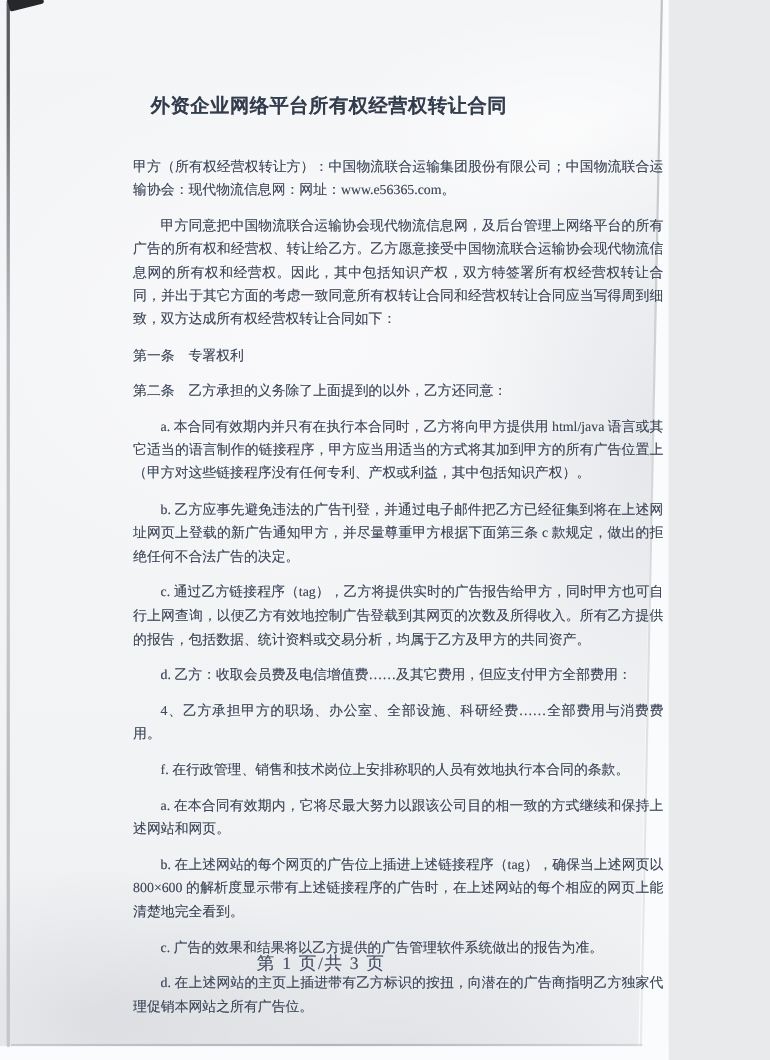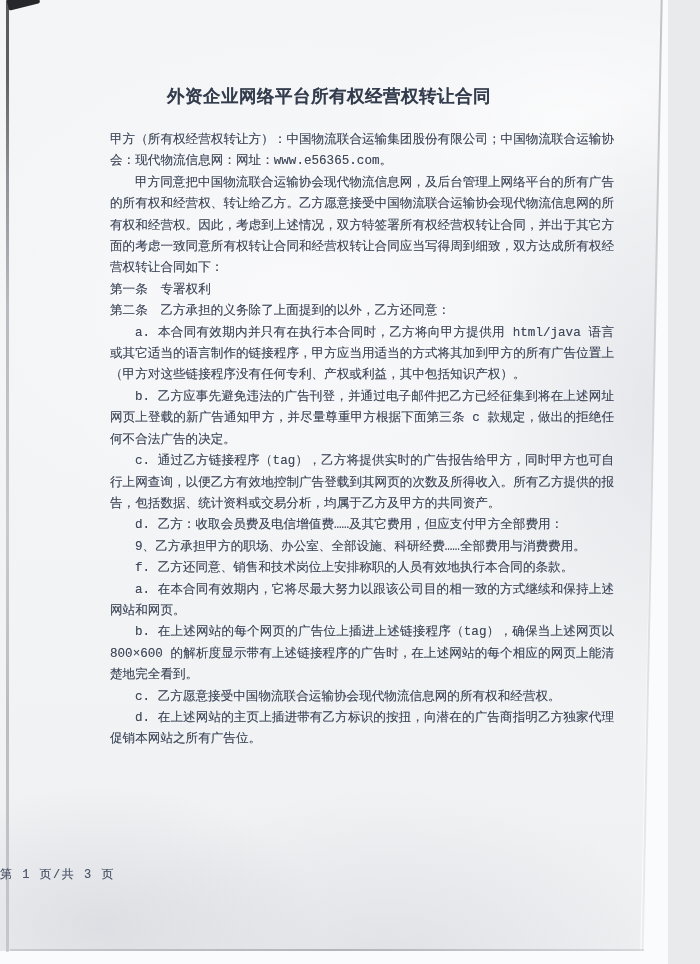--- a/index.html
+++ b/index.html
@@ -2,29 +2,28 @@
 <html><head>
 <meta charset="utf-8">
 <style>
   html,body{margin:0;padding:0;}
   body{
     width:700px;height:964px;
     background:#e9eaec;
     font-family:"Liberation Serif","DejaVu Serif",serif;
   }
   .scan{
-    position:relative;width:668px;height:964px;overflow:hidden;
+    position:relative;width:608px;height:964px;overflow:hidden;
     background:
       radial-gradient(ellipse 320px 200px at 15% 96%, rgba(205,208,214,0.55), transparent 70%),
       radial-gradient(ellipse 420px 240px at 58% 100%, rgba(208,211,217,0.5), transparent 72%),
       radial-gradient(ellipse 240px 420px at 99% 42%, rgba(212,214,219,0.45), transparent 75%),
       radial-gradient(ellipse 300px 160px at 85% 12%, rgba(255,255,255,0.6), transparent 70%),
       radial-gradient(ellipse 520px 380px at 45% 32%, rgba(250,250,252,0.85), transparent 75%),
       linear-gradient(180deg,#f4f5f7 0%,#f2f3f5 70%,#eff0f2 100%);
-    font-family: Liberation Mono, monospace;
   }
   
   .edge-left{
     position:absolute;left:6px;top:0;width:3px;height:952px;border-radius:2px;opacity:.75;
     background:linear-gradient(180deg,#232427 0%,#2e2f33 8%,#6a6d72 18%,#a3a6ab 32%,#b9bcc0 55%,#a8abaf 75%,#babdc1 100%);
   }
   .corner-mark{
     position:absolute;left:7px;top:-7px;width:32px;height:14px;background:#26272b;
     transform:rotate(-14deg);border-radius:2px;
   }
@@ -47,57 +46,57 @@
   
   .title{
     position:absolute;top:84px;left:90px;right:100px;margin:0;
     text-align:center;font-size:17.5px;font-weight:bold;letter-spacing:.5px;
     color:#333c4c;text-shadow:0 0 .6px rgba(51,60,76,.55);
   }
   .content{
     position:absolute;left:110px;top:130px;width:504px;
   }
   .content p{
-    margin:0;font-size:12.6px;line-height:21.4px;color:#414a5b;
+    margin:11px;font-size:12.6px;line-height:21.4px;color:#414a5b;
     text-align:justify;text-justify:inter-ideograph;
     text-shadow:0 0 .6px rgba(65,75,95,.5);
     word-break:break-all;
   }
   .content p.ind{text-indent:25px;}
   .footer{
-    position:absolute;top:866px;left:0;right:24px;text-align:left;
-    font-size:12px;letter-spacing:1.5px;color:#4a5468;
+    position:absolute;top:866px;left:0;right:24px;text-align:center;
+    font-size:16px;letter-spacing:1.5px;color:#4a5468;
     text-shadow:0 0 .6px rgba(74,84,104,.5);
   }
 </style>
 </head>
 <body>
 
 <div class="scan">
   <div class="right-white"></div>
   <div class="edge-right-line"></div>
   <div class="bottom-strip"></div>
   <div class="edge-bottom-line"></div>
   <div class="edge-left"></div>
   <div class="corner-mark"></div>
 
   <h1 class="title">外资企业网络平台所有权经营权转让合同</h1>
 
   <div class="content">
     <p>甲方（所有权经营权转让方）：中国物流联合运输集团股份有限公司；中国物流联合运输协会：现代物流信息网：网址：www.e56365.com。</p>
-    <p class="ind">甲方同意把中国物流联合运输协会现代物流信息网，及后台管理上网络平台的所有广告的所有权和经营权、转让给乙方。乙方愿意接受中国物流联合运输协会现代物流信息网的所有权和经营权。因此，考虑到上述情况，双方特签署所有权经营权转让合同，并出于其它方面的考虑一致同意所有权转让合同和经营权转让合同应当写得周到细致，双方达成所有权经营权转让合同如下：</p>
+    <p class="ind">甲方同意把中国物流联合运输协会现代物流信息网，及后台管理上网络平台的所有广告的所有权和经营权、转让给乙方。乙方愿意接受中国物流联合运输协会现代物流信息网的所有权和经营权。因此，其中包括知识产权，双方特签署所有权经营权转让合同，并出于其它方面的考虑一致同意所有权转让合同和经营权转让合同应当写得周到细致，双方达成所有权经营权转让合同如下：</p>
     <p>第一条　专署权利</p>
     <p>第二条　乙方承担的义务除了上面提到的以外，乙方还同意：</p>
     <p class="ind">a. 本合同有效期内并只有在执行本合同时，乙方将向甲方提供用 html/java 语言或其它适当的语言制作的链接程序，甲方应当用适当的方式将其加到甲方的所有广告位置上（甲方对这些链接程序没有任何专利、产权或利益，其中包括知识产权）。</p>
     <p class="ind">b. 乙方应事先避免违法的广告刊登，并通过电子邮件把乙方已经征集到将在上述网址网页上登载的新广告通知甲方，并尽量尊重甲方根据下面第三条 c 款规定，做出的拒绝任何不合法广告的决定。</p>
     <p class="ind">c. 通过乙方链接程序（tag），乙方将提供实时的广告报告给甲方，同时甲方也可自行上网查询，以便乙方有效地控制广告登载到其网页的次数及所得收入。所有乙方提供的报告，包括数据、统计资料或交易分析，均属于乙方及甲方的共同资产。</p>
     <p class="ind">d. 乙方：收取会员费及电信增值费……及其它费用，但应支付甲方全部费用：</p>
-    <p class="ind">9、乙方承担甲方的职场、办公室、全部设施、科研经费……全部费用与消费费用。</p>
-    <p class="ind">f. 乙方还同意、销售和技术岗位上安排称职的人员有效地执行本合同的条款。</p>
+    <p class="ind">4、乙方承担甲方的职场、办公室、全部设施、科研经费……全部费用与消费费用。</p>
+    <p class="ind">f. 在行政管理、销售和技术岗位上安排称职的人员有效地执行本合同的条款。</p>
     <p class="ind">a. 在本合同有效期内，它将尽最大努力以跟该公司目的相一致的方式继续和保持上述网站和网页。</p>
     <p class="ind">b. 在上述网站的每个网页的广告位上插进上述链接程序（tag），确保当上述网页以800×600 的解析度显示带有上述链接程序的广告时，在上述网站的每个相应的网页上能清楚地完全看到。</p>
-    <p class="ind">c. 乙方愿意接受中国物流联合运输协会现代物流信息网的所有权和经营权。</p>
+    <p class="ind">c. 广告的效果和结果将以乙方提供的广告管理软件系统做出的报告为准。</p>
     <p class="ind">d. 在上述网站的主页上插进带有乙方标识的按扭，向潜在的广告商指明乙方独家代理促销本网站之所有广告位。</p>
 
   </div>
 
   <div class="footer">第 1 页/共 3 页</div>
 </div>
 
 </body></html>

